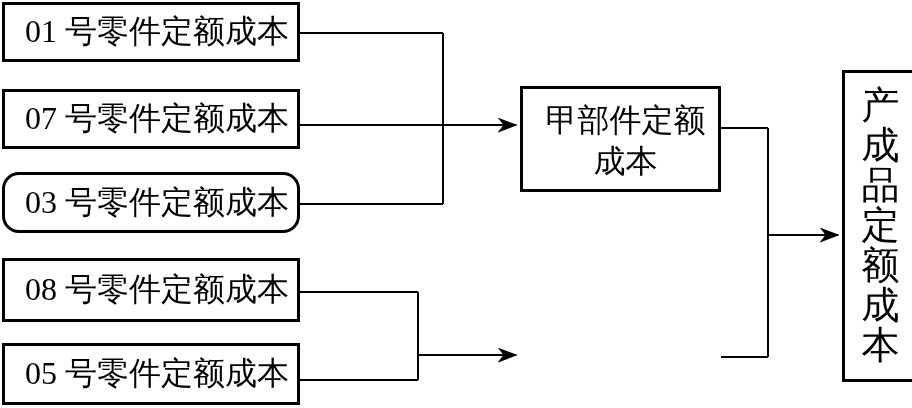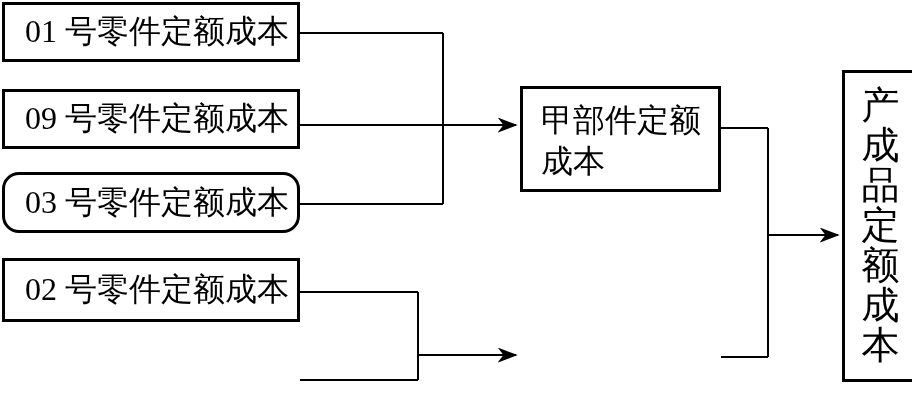--- a/index.html
+++ b/index.html
@@ -21,20 +21,21 @@
     left: 0;
     top: 0;
     width: 912px;
     height: 408px;
   }
   .box {
     position: absolute;
     box-sizing: border-box;
     border: 3px solid #000000;
     background: #ffffff;
+    text-align: center;
   }
   .part {
     left: 2px;
     width: 298px;
     display: flex;
     align-items: center;
     padding-left: 20px;
     font-size: 32px;
     white-space: nowrap;
   }
@@ -92,27 +93,30 @@
       <path d="M721,357 H768"></path>
       <path d="M768,128 V357"></path>
       <path d="M768,235 H838" marker-end="url(#arrow)"></path>
     </g>
   </svg>
 
   <div class="box part part-01">
     <span>01 号零件定额成本</span>
   </div>
   <div class="box part part-02">
-    <span>09 号零件定额成本</span>
+    <span>07 号零件定额成本</span>
   </div>
   <div class="box part part-03">
     <span>03 号零件定额成本</span>
   </div>
   <div class="box part part-04">
-    <span>02 号零件定额成本</span>
+    <span>08 号零件定额成本</span>
+  </div>
+  <div class="box part part-05">
+    <span>05 号零件定额成本</span>
   </div>
 
   <div class="box comp comp-a">
     <span>甲部件定额成本</span>
   </div>
 
   <div class="box product">
     <span>产成品定额成本</span>
   </div>
 

